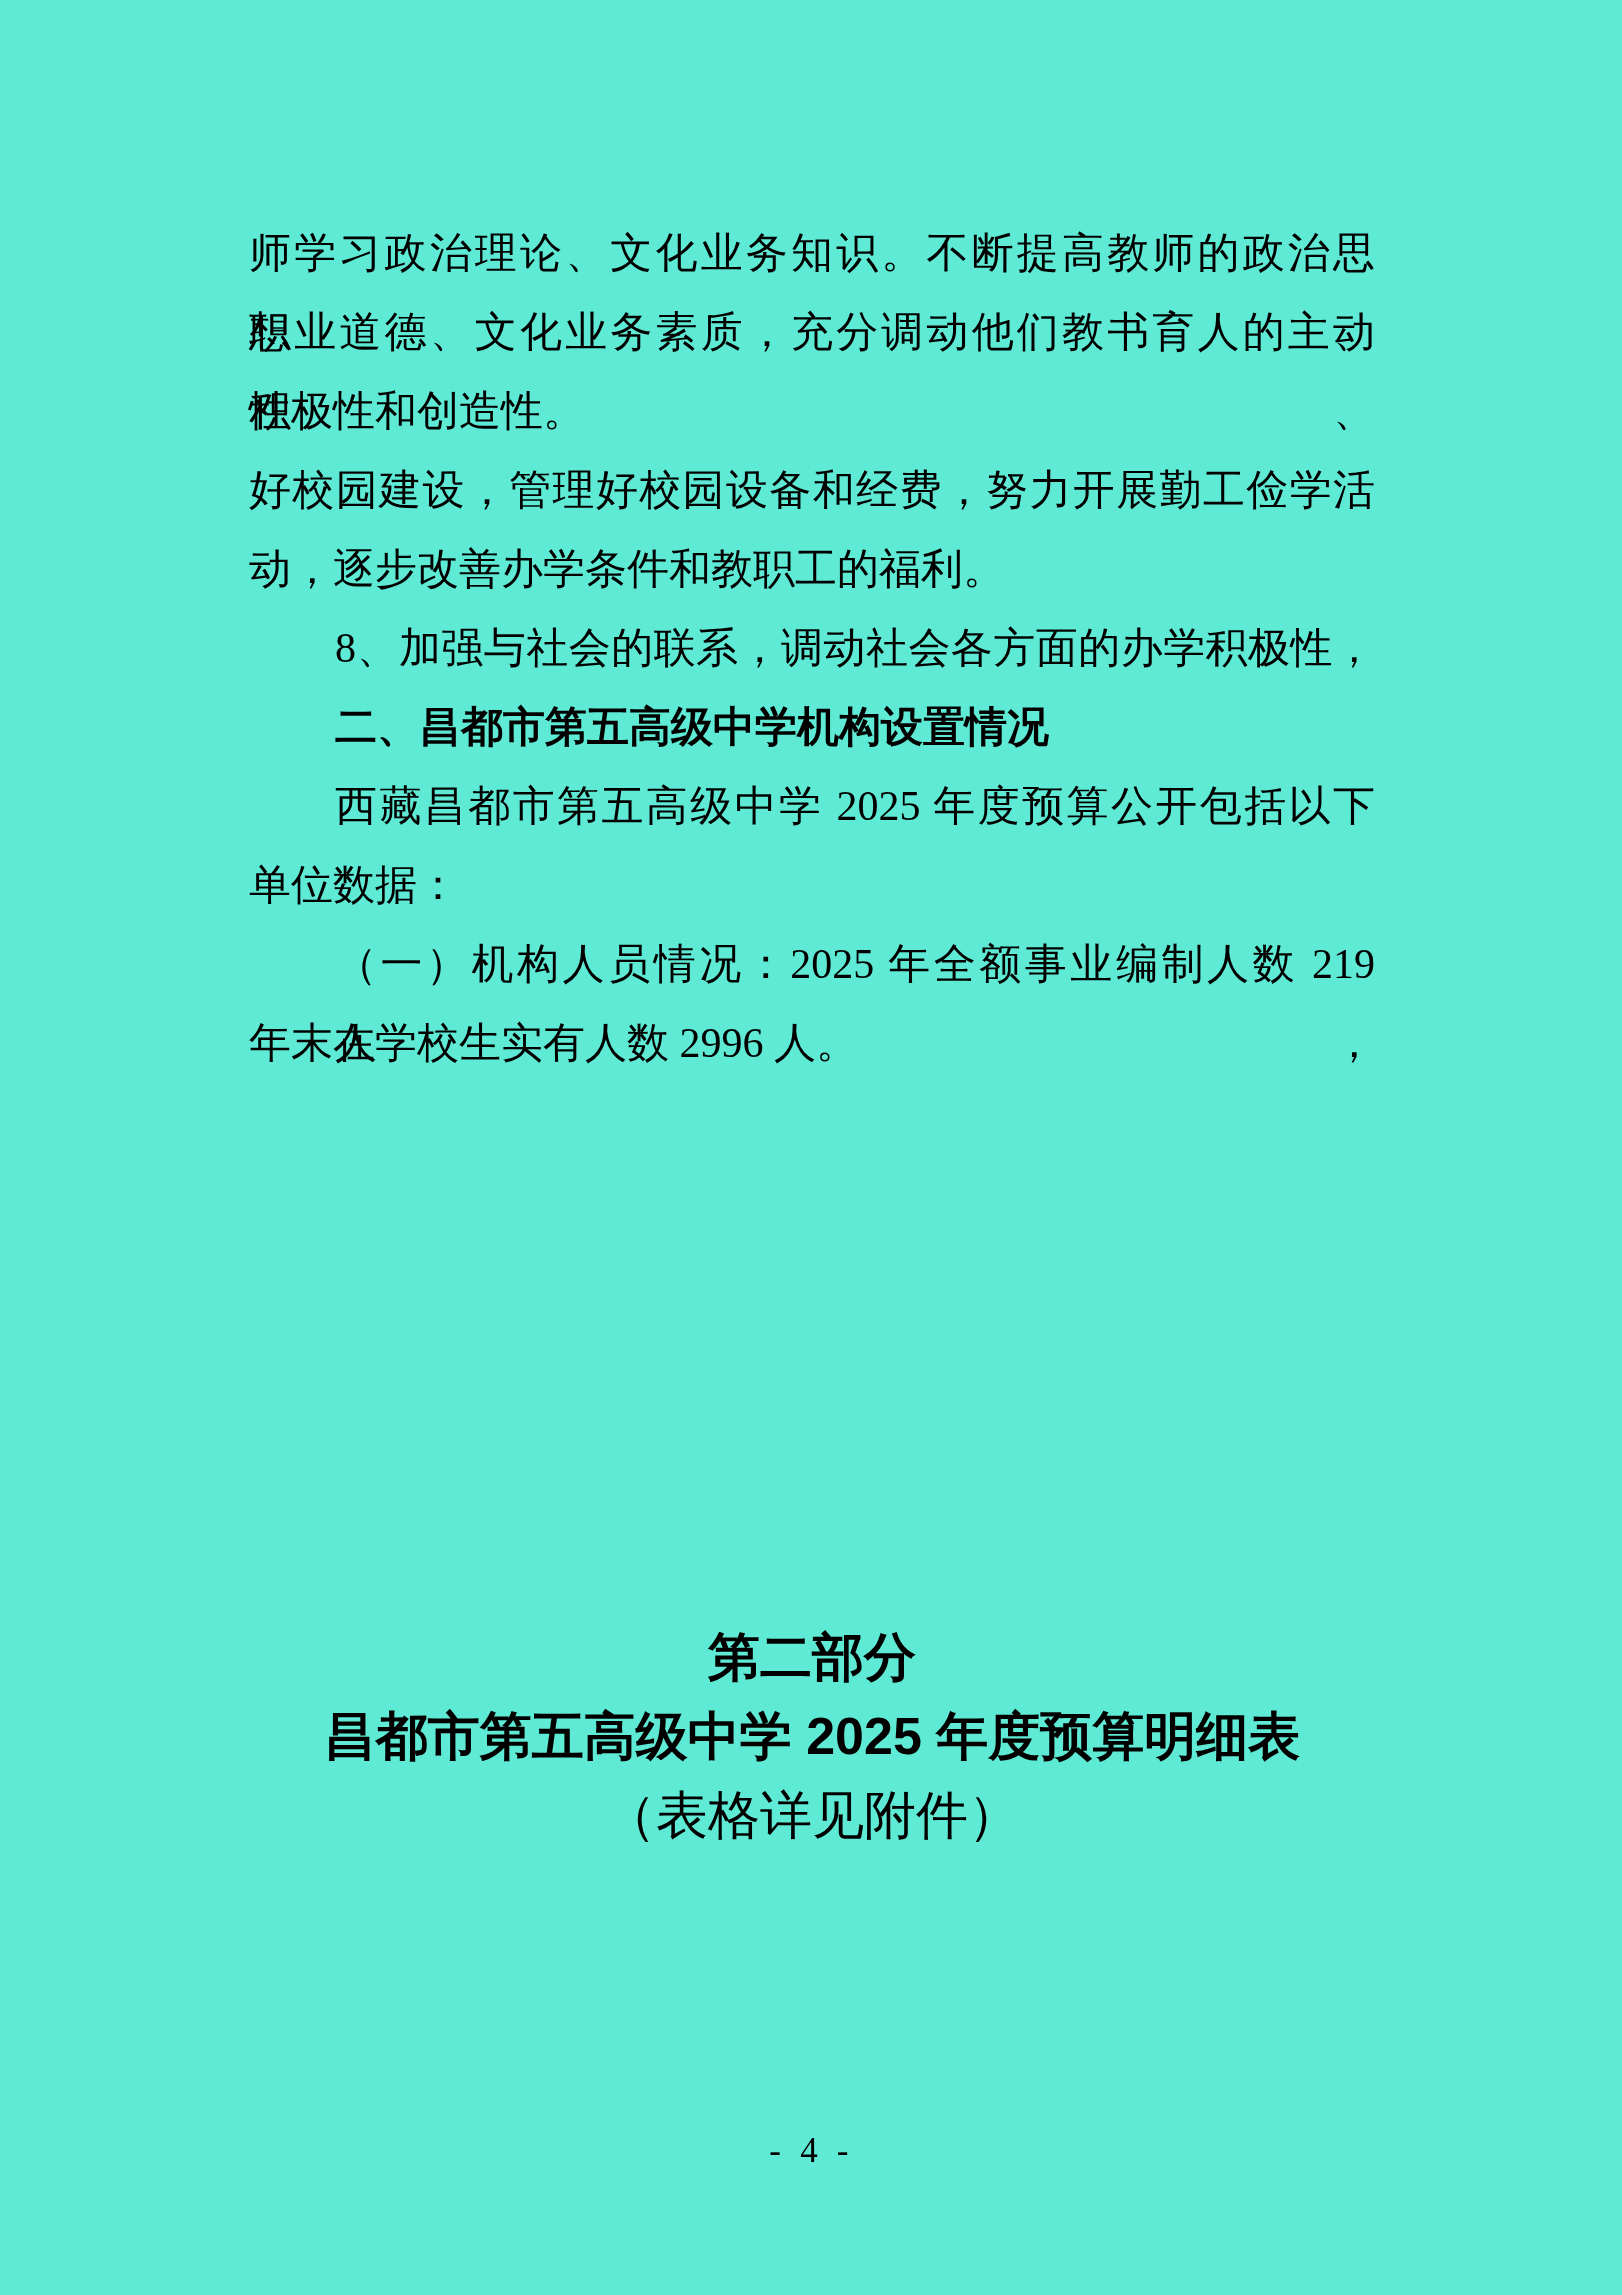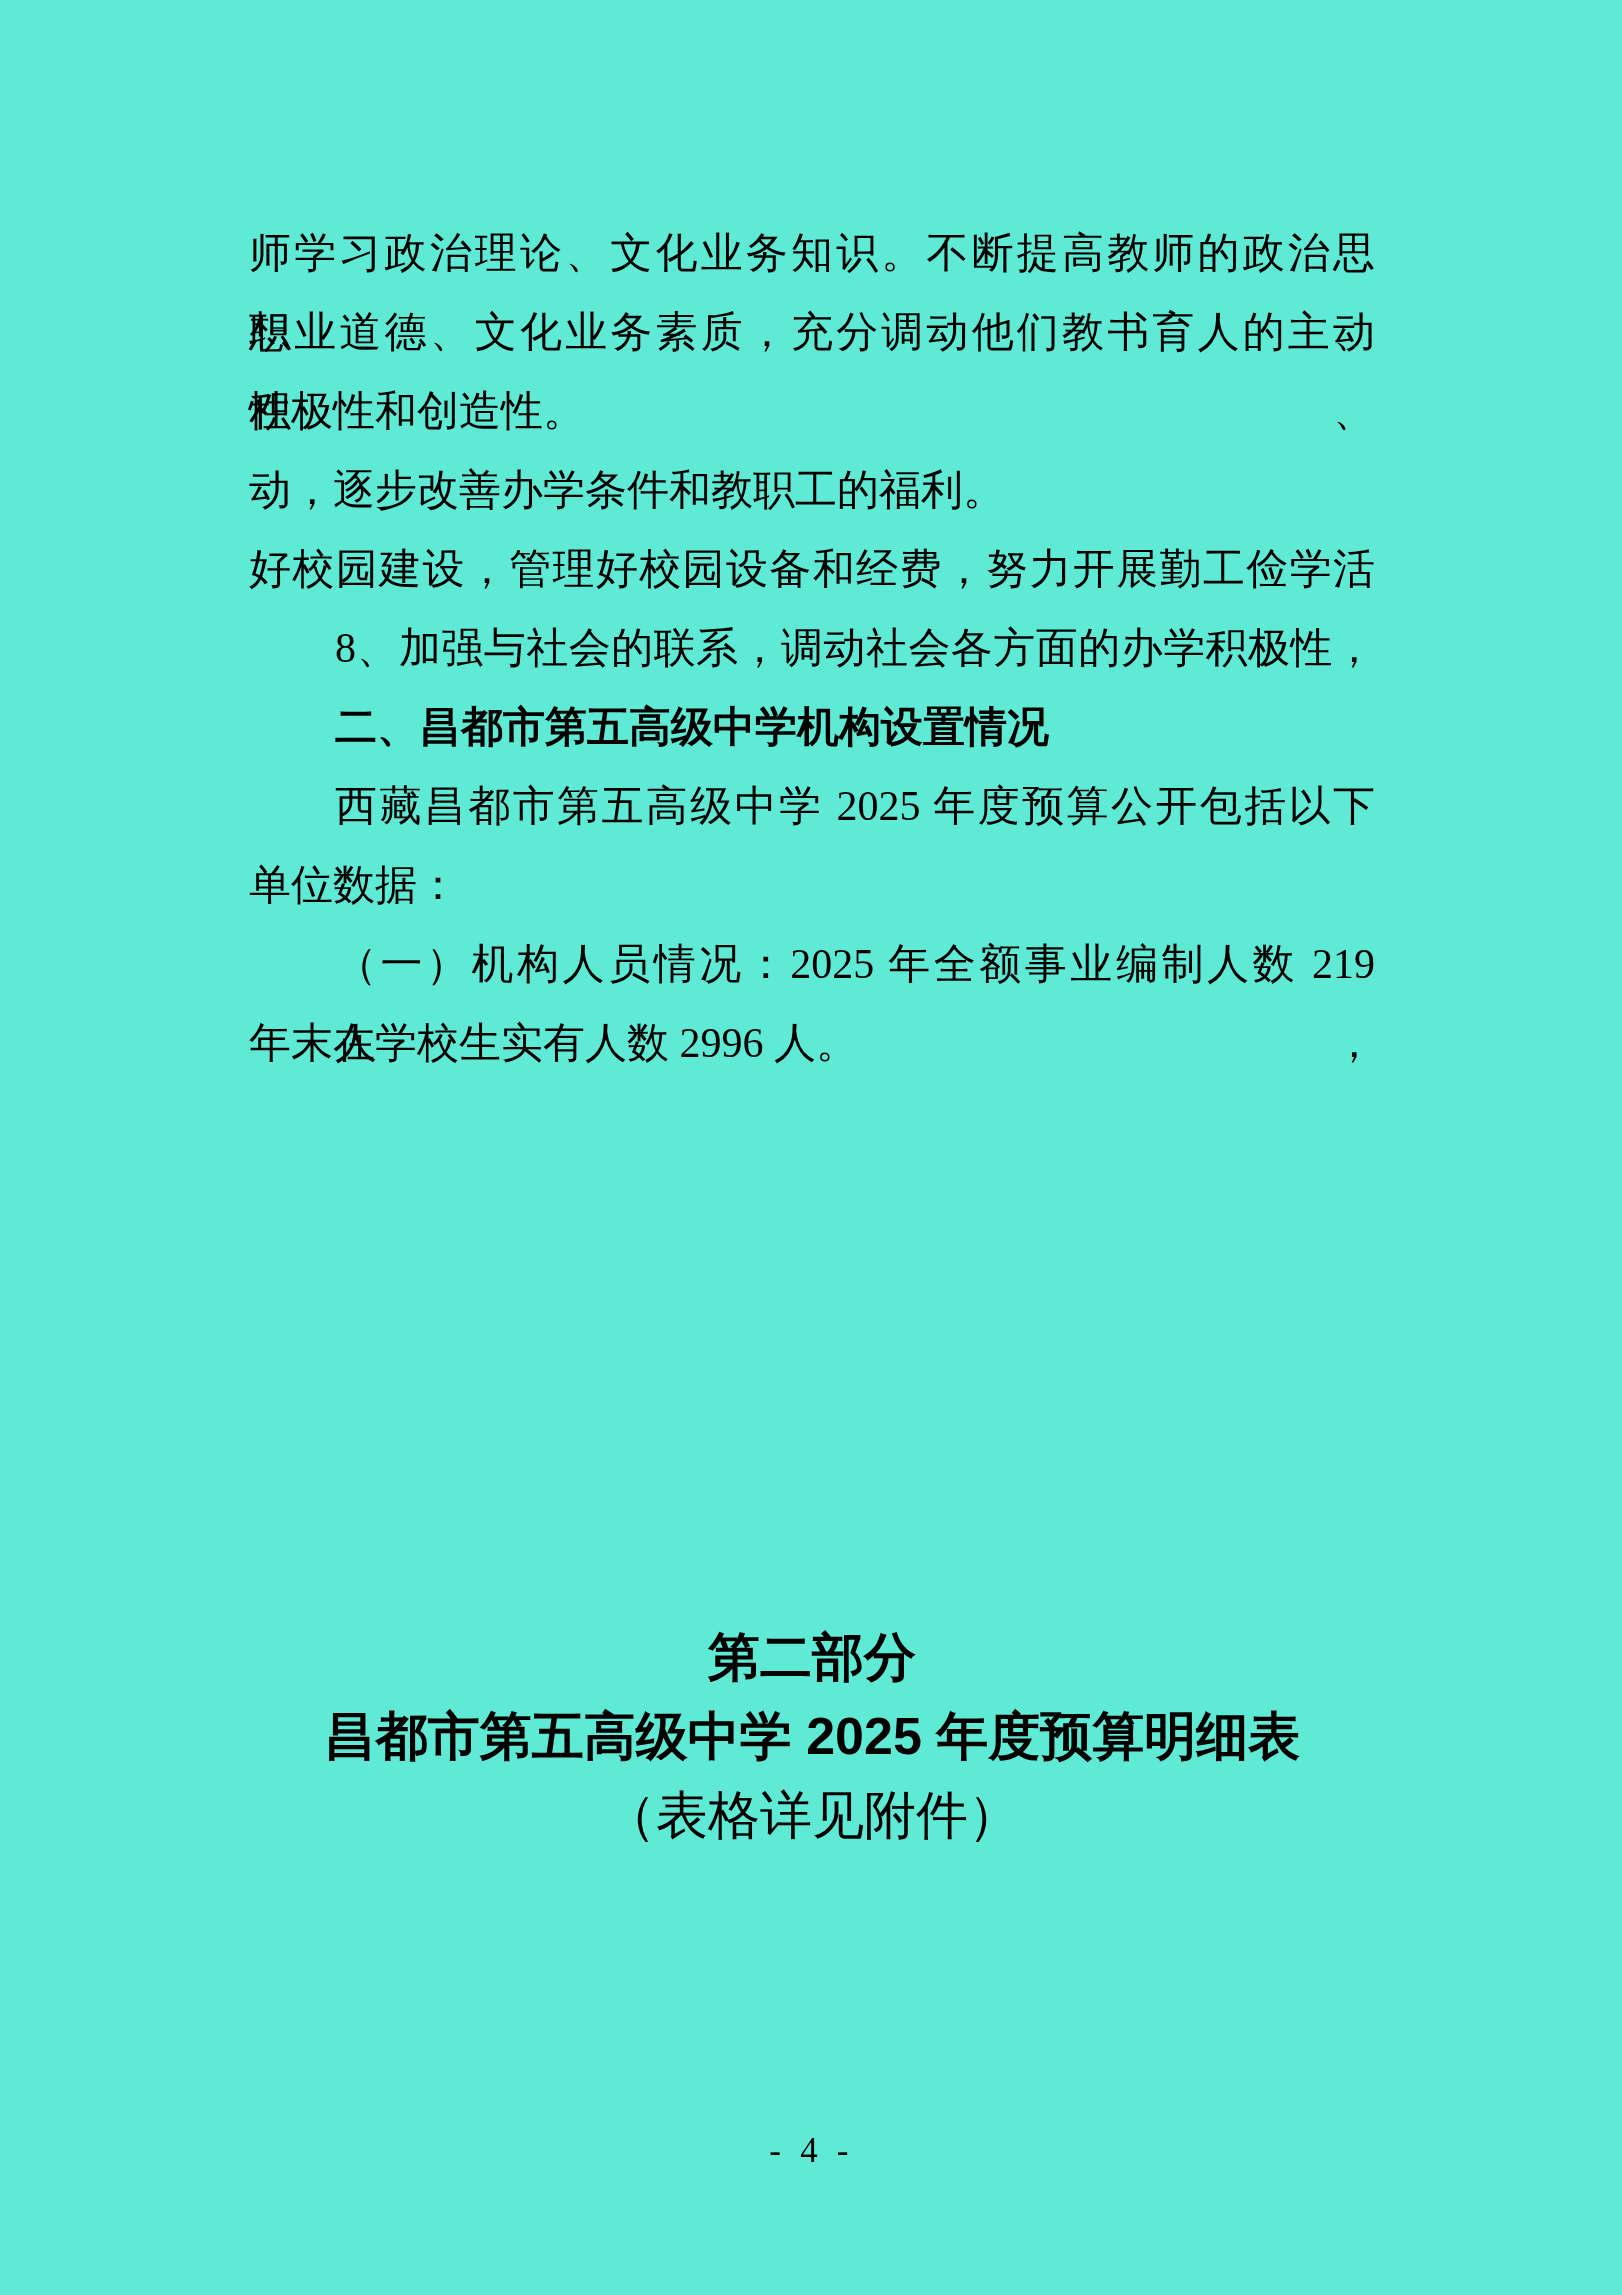--- a/index.html
+++ b/index.html
@@ -81,22 +81,22 @@
 </style>
 </head>
 <body>
 
 <div class="page">
 
   <main class="body-text">
     <div class="line j">师学习政治理论、文化业务知识。不断提高教师的政治思想、</div>
     <div class="line j">职业道德、文化业务素质，充分调动他们教书育人的主动性、</div>
     <div class="line">积极性和创造性。</div>
+    <div class="line j">好校园建设，管理好校园设备和经费，努力开展勤工俭学活</div>
     <div class="line">动，逐步改善办学条件和教职工的福利。</div>
-    <div class="line j">好校园建设，管理好校园设备和经费，努力开展勤工俭学活</div>
     <div class="line j ind">8、加强与社会的联系，调动社会各方面的办学积极性，</div>
     <div class="line ind hd">二、昌都市第五高级中学机构设置情况</div>
     <div class="line j ind">西藏昌都市第五高级中学 2025 年度预算公开包括以下</div>
     <div class="line">单位数据：</div>
     <div class="line j ind">（一）机构人员情况：2025 年全额事业编制人数 219 人，</div>
     <div class="line">年末在学校生实有人数 2996 人。</div>
   </main>
 
   <section class="part2">
     <div class="p2-title">第二部分</div>

